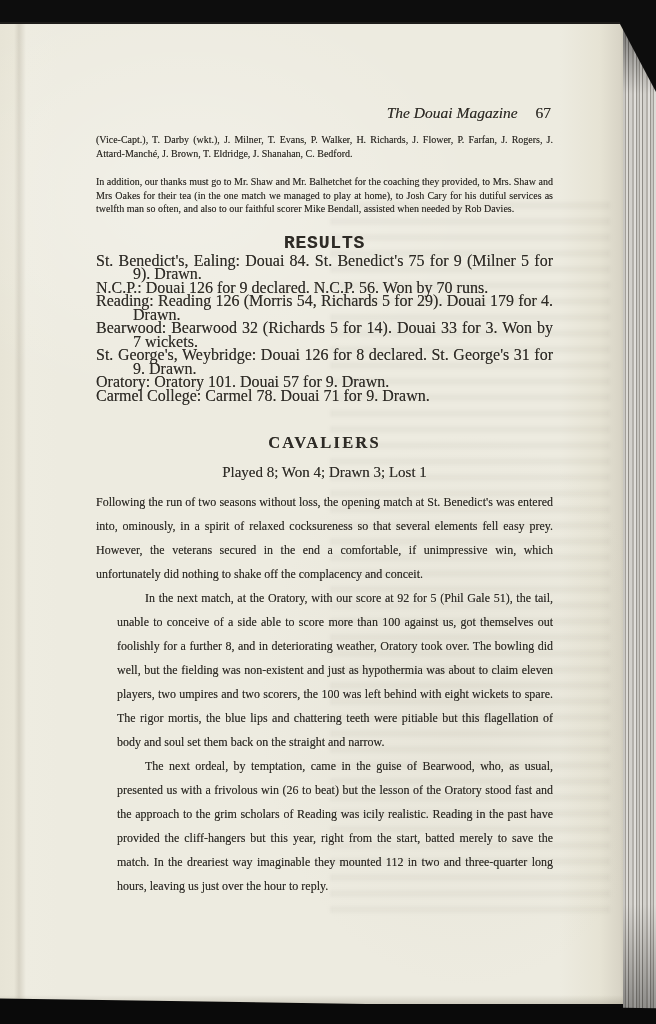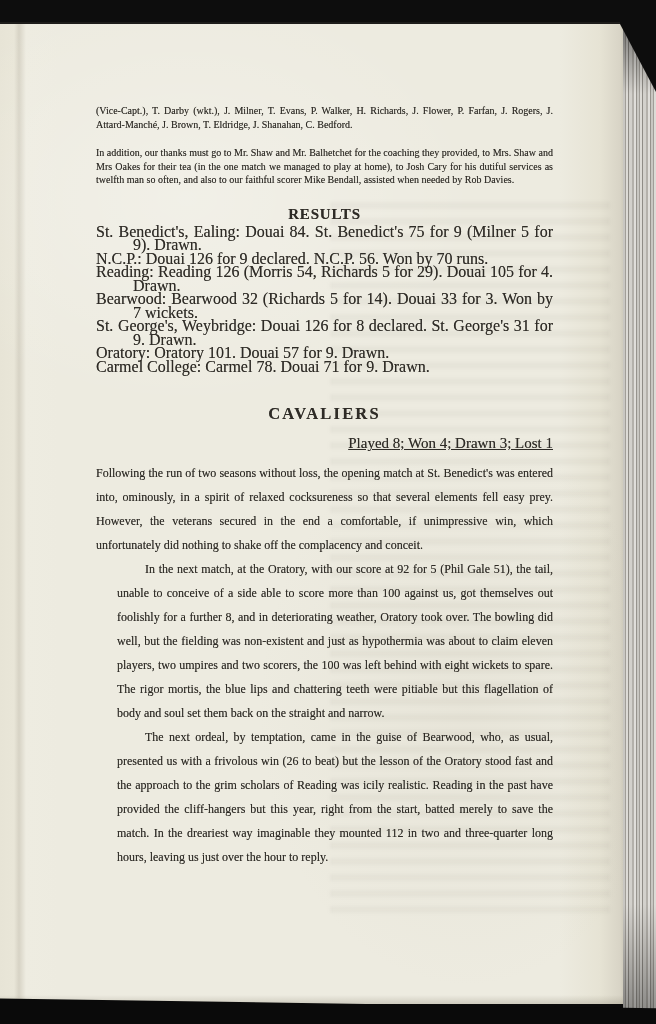--- a/index.html
+++ b/index.html
@@ -64,58 +64,62 @@
   }
   .mag-title{font-style:italic;}
   .page-num{margin-left:14px;}
 
   p{margin:0;}
   .small{font-size:10px;line-height:13.5px;text-align:justify;}
   .para-gap{margin-bottom:15px;}
 
   .results-heading{
     margin:20px 0 3px 0;text-align:center;
-    font-size:15px;line-height:15px;font-weight:bold;letter-spacing:0.8px;
+    font-size:18px;line-height:15px;font-weight:bold;letter-spacing:0.8px;font-family:Liberation Mono, monospace;
   }
   ul.results-list{list-style:none;margin:0;padding:0;}
   ul.results-list li{
     font-size:16px;line-height:13.5px;text-align:justify;
     padding-left:37px;text-indent:-37px;
   }
 
   .cavaliers-heading{
     margin:31px 0 0 0;text-align:center;
     font-size:16.5px;line-height:19px;font-weight:bold;letter-spacing:2.2px;
   }
-  .record{margin:12px 0 0 0;text-align:right;font-size:15px;line-height:17px;text-decoration:underline;}
+  .record{margin:12px 0 0 0;text-align:center;font-size:15px;line-height:17px;}
 
   .large{font-size:12px;line-height:24px;text-align:justify;}
   .first-body{margin-top:9px;}
   .indented{text-indent:28px;margin-left:21px;}
 </style>
 </head>
 <body>
 
 <div class="scan">
 
   <div class="paper">
     <div class="ghost"></div>
 
     <div class="text-col">
 
+      <div class="page-header">
+        <span class="mag-title">The Douai Magazine</span>
+        <span class="page-num">67</span>
+      </div>
 
       <p class="small para-gap">(Vice-Capt.), T. Darby (wkt.), J. Milner, T. Evans, P. Walker, H. Richards, J. Flower, P. Farfan, J. Rogers, J. Attard-Manché, J. Brown, T. Eldridge, J. Shanahan, C. Bedford.</p>
       <p class="small">In addition, our thanks must go to Mr. Shaw and Mr. Balhetchet for the coaching they provided, to Mrs. Shaw and Mrs Oakes for their tea (in the one match we managed to play at home), to Josh Cary for his dutiful services as twelfth man so often, and also to our faithful scorer Mike Bendall, assisted when needed by Rob Davies.</p>
 
       <h3 class="results-heading">RESULTS</h3>
 
       <ul class="results-list">
         <li>St. Benedict's, Ealing:  Douai 84. St. Benedict's 75 for 9 (Milner 5 for 9). Drawn.</li>
         <li>N.C.P.:  Douai 126 for 9 declared. N.C.P. 56. Won by 70 runs.</li>
-        <li>Reading:  Reading 126 (Morris 54, Richards 5 for 29). Douai 105 for 4. Drawn.</li>
+        <li>Reading:  Reading 126 (Morris 54, Richards 5 for 29). Douai 179 for 4. Drawn.</li>
         <li>Bearwood:  Bearwood 32 (Richards 5 for 14). Douai 33 for 3. Won by 7 wickets.</li>
         <li>St. George's, Weybridge:  Douai 126 for 8 declared. St. George's 31 for 9. Drawn.</li>
         <li>Oratory:  Oratory 101. Douai 57 for 9. Drawn.</li>
         <li>Carmel College:  Carmel 78. Douai 71 for 9. Drawn.</li>
       </ul>
 
       <h2 class="cavaliers-heading">CAVALIERS</h2>
       <p class="record">Played 8; Won 4; Drawn 3; Lost 1</p>
 
       <p class="large first-body">Following the run of two seasons without loss, the opening match at St. Benedict's was entered into, ominously, in a spirit of relaxed cocksureness so that several elements fell easy prey. However, the veterans secured in the end a comfortable, if unimpressive win, which unfortunately did nothing to shake off the complacency and conceit.</p>

